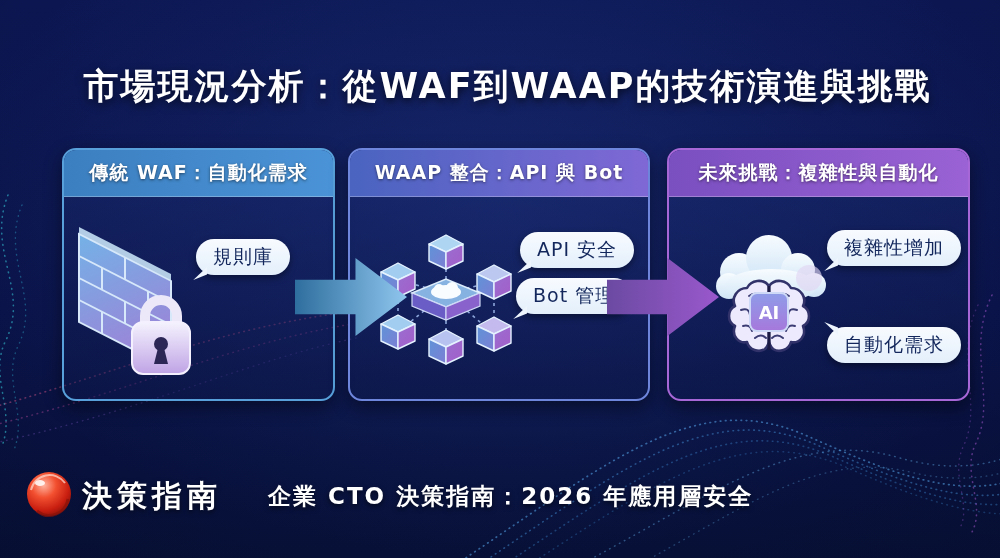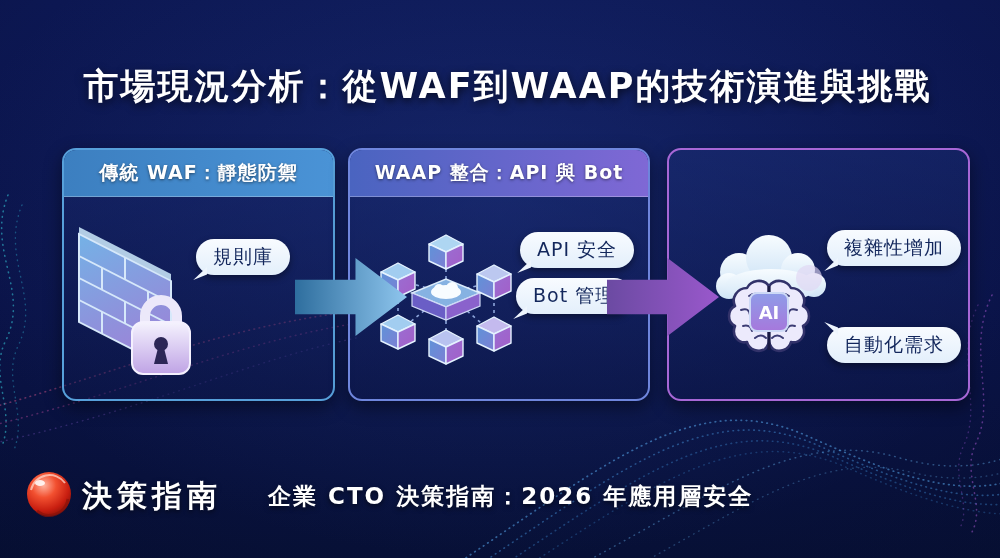--- a/index.html
+++ b/index.html
@@ -88,21 +88,21 @@
 
       <path d="M992,295 C965,350 998,400 975,445 C962,475 986,505 972,532" stroke="#a757d2" stroke-width="1.6" stroke-dasharray="0.6 5" opacity="0.5"></path>
       <path d="M978,305 C953,356 984,404 963,447 C950,476 972,504 960,528" stroke="#9050c8" stroke-width="1.4" stroke-dasharray="0.6 5" opacity="0.38"></path>
     </g>
   </svg>
 
   <h1 class="title">市場現況分析：從WAF到WAAP的技術演進與挑戰</h1>
 
   <section class="panel p1">
     <header class="panel-header">
-      <span>傳統 WAF：靜態防禦</span>
+      <span>傳統 WAF：自動化需求</span>
     </header>
     <svg class="icon-wrap" style="left:10px;top:72px" width="126" height="158" viewBox="0 0 126 158">
       <defs>
         <linearGradient id="wallg" x1="0" y1="0" x2="1" y2="1">
           <stop offset="0" stop-color="#74b2e6"></stop>
             <stop offset="0.55" stop-color="#8d93dc"></stop>
             <stop offset="1" stop-color="#a47cd6"></stop>
         </linearGradient>
         <linearGradient id="lockg" x1="0" y1="0" x2="0" y2="1">
           <stop offset="0" stop-color="#f5f3fe"></stop>
@@ -210,20 +210,23 @@
       <span>API 安全</span>
     </div>
     <div class="tag tail-b" style="left:166px;top:128px">
       <span>Bot 管理</span>
     </div>
   </section>
 
   <div class="arrow arrow2"></div>
 
   <section class="panel p3">
+    <header class="panel-header">
+      <span>未來挑戰：複雜性與自動化</span>
+    </header>
     <svg class="icon-wrap" style="left:40px;top:80px" width="126" height="142" viewBox="0 0 126 142">
       <defs>
         <linearGradient id="cloudg" x1="0" y1="0" x2="0" y2="1">
           <stop offset="0" stop-color="#f7fcff"></stop>
             <stop offset="1" stop-color="#cfe4f6"></stop>
         </linearGradient>
         <linearGradient id="chipg" x1="0" y1="0" x2="0" y2="1">
           <stop offset="0" stop-color="#8f9ce8"></stop>
             <stop offset="1" stop-color="#a678dc"></stop>
         </linearGradient>

